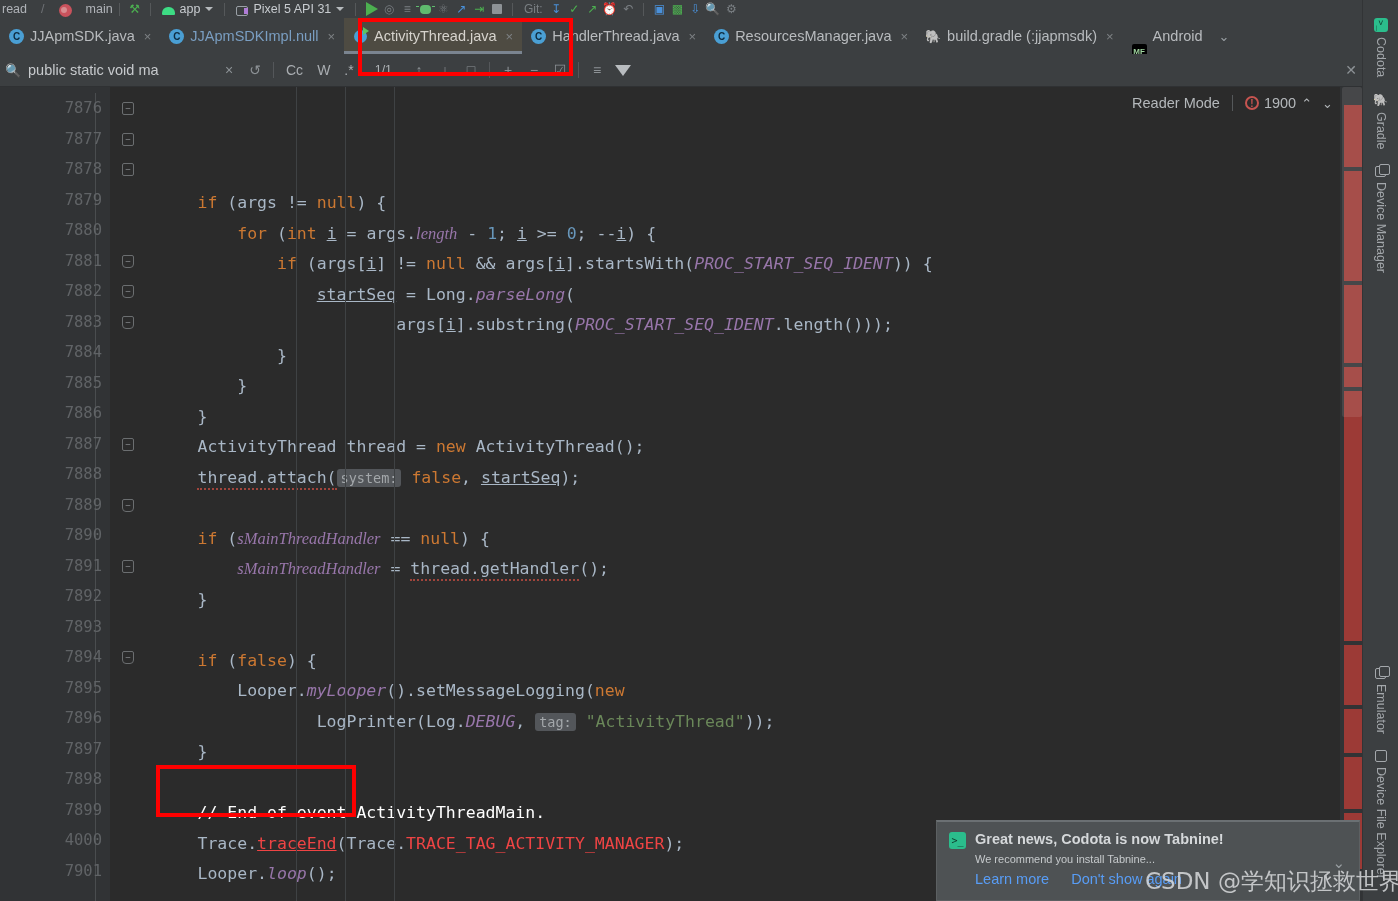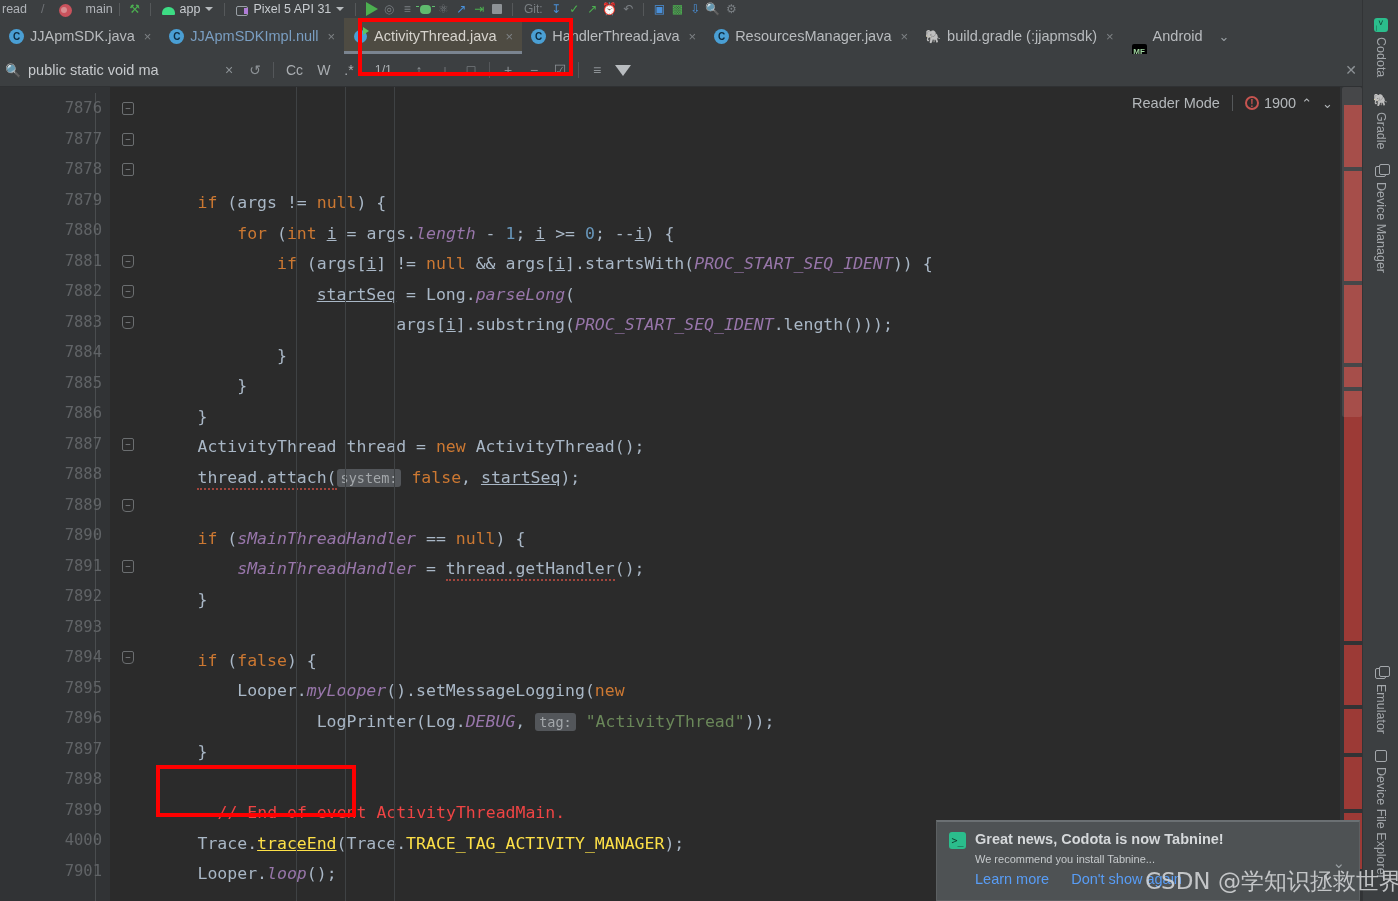--- a/index.html
+++ b/index.html
@@ -123,25 +123,25 @@
 
   .code {
     flex: 1; position: relative; padding-top: 6px; padding-left: 8px;
     font-family: "DejaVu Sans Mono", monospace; font-size: 16.5px;
     white-space: pre; overflow: hidden;
   }
   .cline { height: 30.5px; line-height: 30.5px; color: #a9b7c6; }
   .kw { color: #cc7832; }
   .num { color: #6897bb; }
   .str { color: #6a8759; }
-  .cmt { color: #ef4444; margin-left: 20px; }
-  .fld { color: #9876aa; font-style: italic; }
+  .cmt { color: #ffffff; }
+  .fld { color: #9876aa; font-style: italic; font-family: Liberation Serif, serif; }
   .stat { color: #9876aa; font-style: italic; }
   .cnst { color: #9876aa; font-style: italic; }
-  .err { color: #fde047; }
+  .err { color: #ef4444; }
   .ul { text-decoration: underline; text-decoration-color: #a9b7c6; }
   .sq { border-bottom: 2px dotted #a1453c; padding-bottom: 1px; }
   .hint {
     background: #53565a; color: #a3a7aa; border-radius: 3px;
     font-size: 13.5px; padding: 1px 4px; font-style: normal;
   }
   .indentguide {
     position: absolute; width: 1px; background: #3f4244; top: 0; bottom: 0;
   }
 

